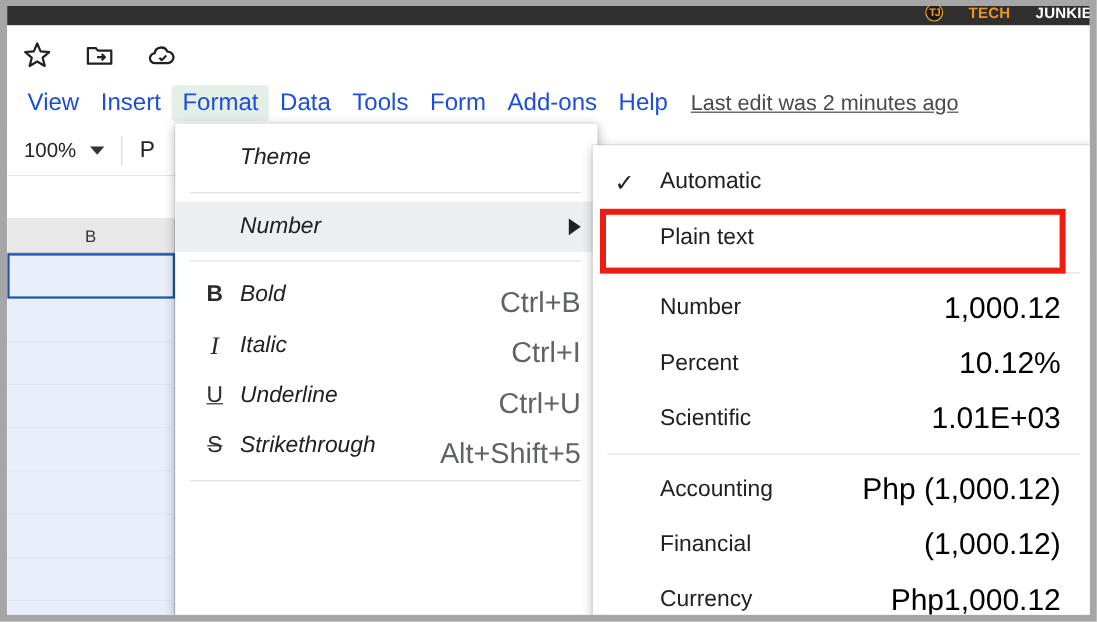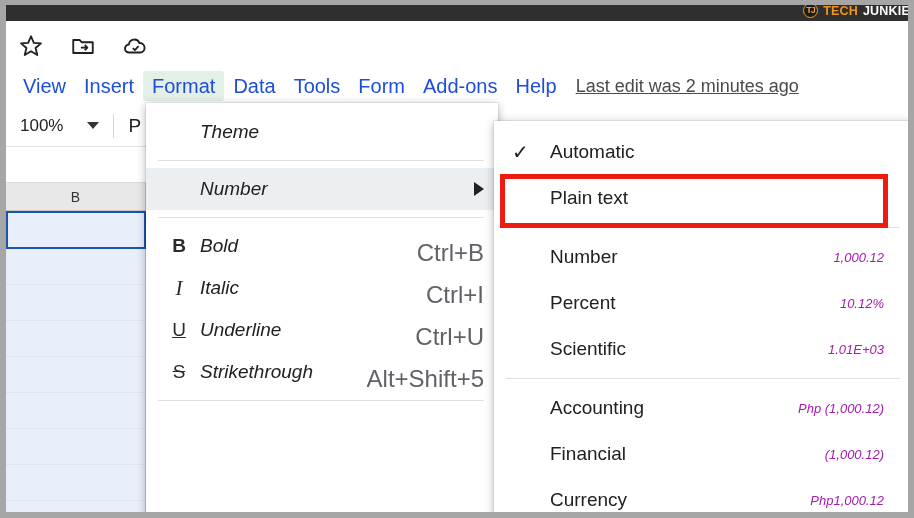--- a/index.html
+++ b/index.html
@@ -20,21 +20,21 @@
 
   
   #brandbar {
     position: absolute; top: -5px; left: -6px;
     width: 926px; height: 21px;
     background: #2f2f2f;
     display: flex; align-items: center; justify-content: flex-end;
     padding-right: 16px;
     z-index: 60;
   }
-  #logo { display: flex; align-items: center; gap: 5px; }
+  #logo { display: flex; align-items: center; gap: 21px; }
   .logo-mark {
     width: 15px; height: 15px; border-radius: 50%;
     background: #1a1a1a; border: 1.5px solid #f0a020;
     display: flex; align-items: center; justify-content: center;
     color: #f0a020; font-size: 9px; font-weight: bold;
     letter-spacing: -1px; line-height: 1;
   }
   .logo-tech { color: #f0941f; font-size: 12.5px; font-weight: bold; letter-spacing: 0.2px; }
   .logo-junkie { color: #ffffff; font-size: 12.5px; font-weight: bold; letter-spacing: 0.2px; }
 
@@ -65,21 +65,21 @@
     font-size: 18px; color: #4a4a4a; margin-left: 10px;
     text-decoration: underline; white-space: nowrap;
   }
 
   
   #toolbar {
     position: absolute; top: 84px; left: 0; right: 0; height: 42px;
     background: #ffffff; border-bottom: 1px solid #e2e2e2;
     display: flex; align-items: center; padding-left: 14px; gap: 0;
   }
-  #zoom-ctl { display: flex; align-items: center; gap: 24px; }
+  #zoom-ctl { display: flex; align-items: center; gap: 12px; }
   #zoom-val { font-size: 17px; color: #222; }
   .caret-dn {
     width: 0; height: 0; border-left: 6px solid transparent;
     border-right: 6px solid transparent; border-top: 7px solid #333;
   }
   .tb-sep { width: 1px; height: 24px; background: #d6d6d6; margin: 0 14px; }
   #currency-btn { font-size: 19px; color: #222; }
 
   
   #sheet { position: absolute; top: 126px; left: 0; right: 0; bottom: 0; background: #fff; }
@@ -155,21 +155,21 @@
     background: #ffffff;
     box-shadow: 0 2px 9px rgba(0,0,0,0.30), 0 0 0 1px rgba(0,0,0,0.06);
     z-index: 50; padding-top: 8px; overflow: hidden;
   }
   .sm-row {
     display: flex; align-items: center; height: 46px;
     padding: 0 30px 0 12px; font-size: 19px; color: #202124;
   }
   .sm-check { width: 44px; flex: 0 0 44px; font-size: 20px; color: #202124; text-align: left; padding-left: 6px; }
   .sm-label { flex: 1; white-space: nowrap; }
-  .sm-value { font-size: 13px; color: #a21caf; white-space: nowrap; font-style: italic; }
+  .sm-value { font-size: 25px; color: #000000; white-space: nowrap; }
   .sm-sep { height: 1px; background: #e0e0e0; margin: 6px 14px 6px 12px; }
 
   
   #annot-plaintext {
     position: absolute; top: 153px; left: 494px;
     width: 388px; height: 54px;
     border: 5px solid #ee1b11; z-index: 55; pointer-events: none;
   }
 </style>
 </head>

